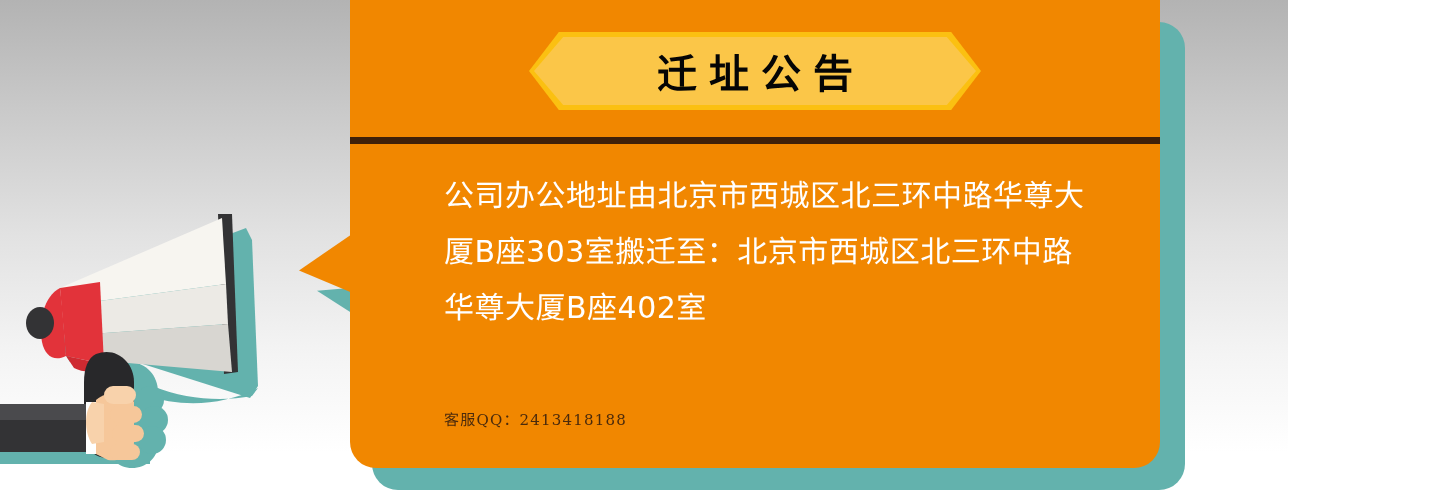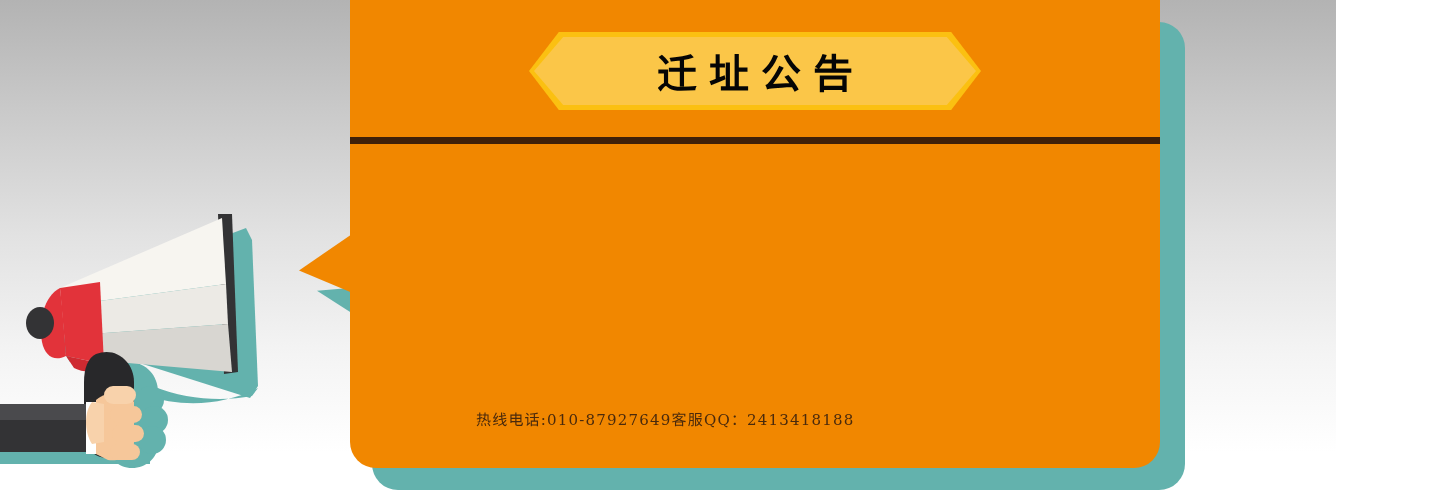--- a/index.html
+++ b/index.html
@@ -13,21 +13,20 @@
     overflow: hidden;
     font-family: "Liberation Sans", "DejaVu Sans", sans-serif;
   }
 
   #stage {
     position: relative;
     width: 1288px;
     height: 492px;
     background: linear-gradient(to bottom, #b3b3b3 0%, #c9c9c9 22%, #e2e2e2 48%, #f4f4f4 72%, #ffffff 92%);
     overflow: hidden;
-    padding-left: 48px;
   }
 
   
   .card-shadow {
     position: absolute;
     left: 372px;
     top: 22px;
     width: 813px;
     height: 468px;
     background: #63b2ad;
@@ -173,23 +172,23 @@
   <div class="tail"></div>
 
   <div class="title-banner">
     <div class="hex-outer"></div>
     <div class="hex-inner"></div>
     <div class="title-text">迁址公告</div>
   </div>
 
   <div class="divider"></div>
 
+  <div class="body-text">公司办公地址由北京市西城区北三环中路华尊大厦B座303室搬迁至：北京市西城区北三环中路华尊大厦B座402室</div>
 
   <div class="footer">
-    <span class="hotline">热线电话:010-87927649</span>
     <span class="qq">客服QQ：2413418188</span>
   </div>
 
   <div class="megaphone">
     <svg width="330" height="296" viewBox="0 0 330 296" xmlns="http://www.w3.org/2000/svg">
 
       <g fill="#63b2ad">
         <path d="M76 96 L246 32 L252 44 L258 190 L250 202 L86 150 Z"></path>
         <path d="M74 104 C 60 118, 58 150, 70 166 L 96 158 L 94 110 Z"></path>
         <path d="M86 150 C 140 196, 200 210, 252 200 L 258 192 C 210 216, 150 212, 96 176 Z"></path>

